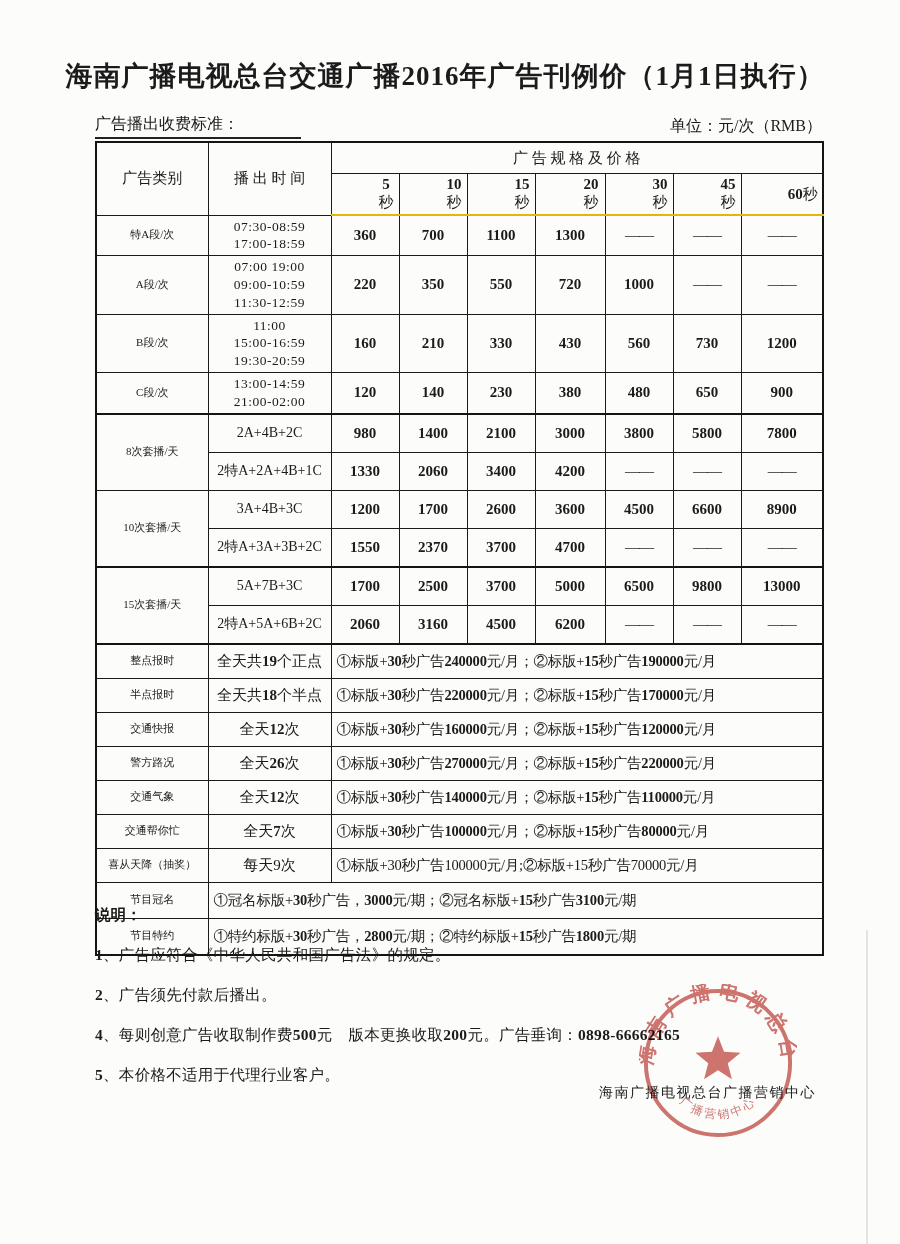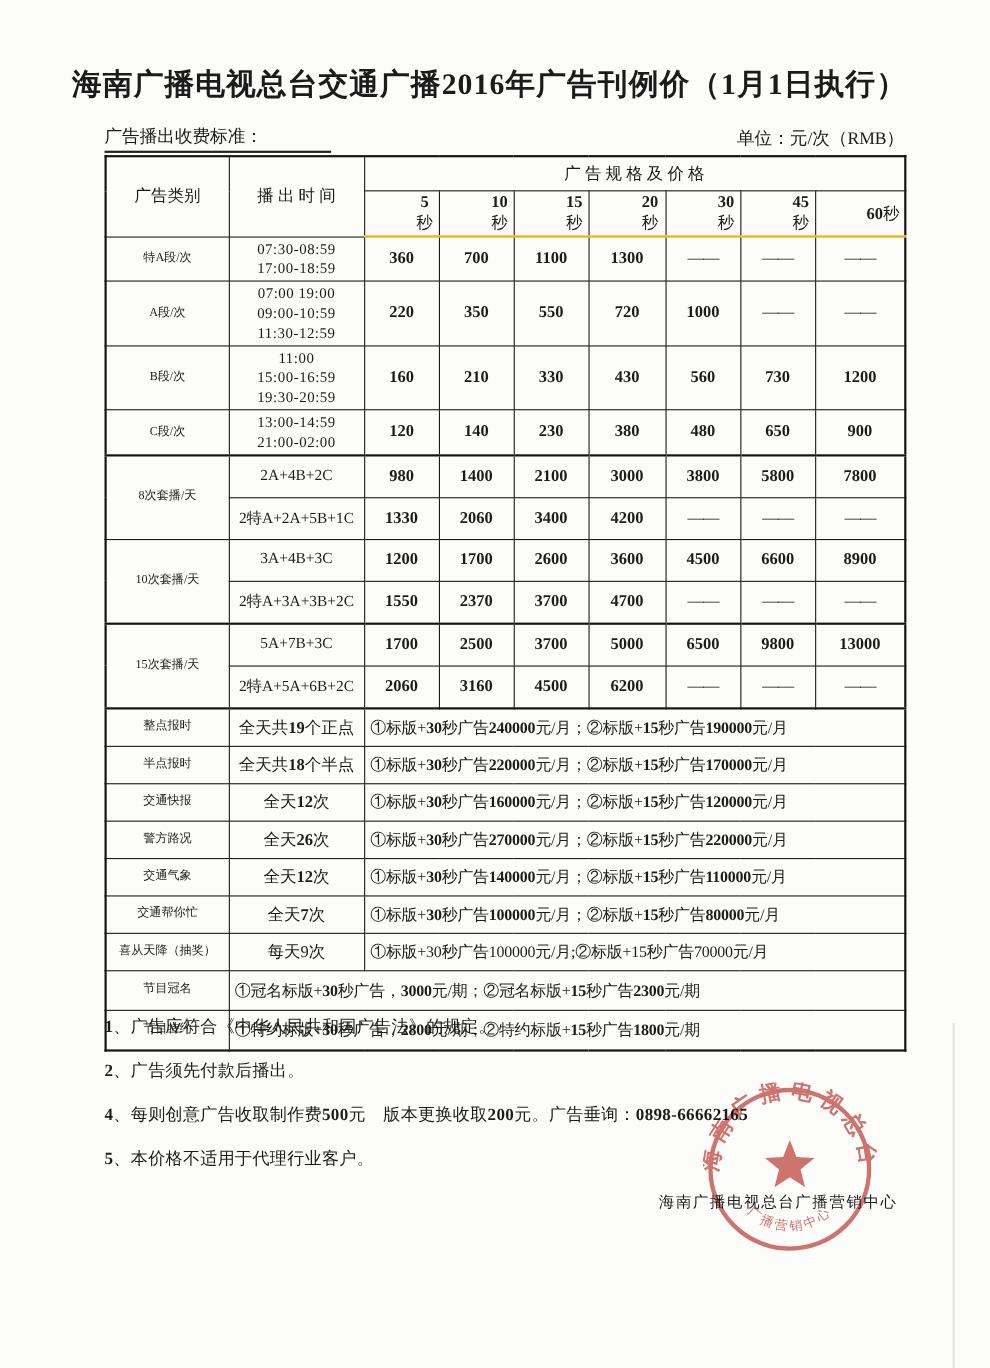--- a/index.html
+++ b/index.html
@@ -149,21 +149,21 @@
           <td class="pkg">2A+4B+2C</td>
           <td><b>980</b></td>
           <td><b>1400</b></td>
           <td><b>2100</b></td>
           <td><b>3000</b></td>
           <td><b>3800</b></td>
           <td><b>5800</b></td>
           <td><b>7800</b></td>
         </tr>
         <tr class="r-pkg">
-          <td class="pkg">2特A+2A+5B+1C</td>
+          <td class="pkg">2特A+2A+4B+1C</td>
           <td><b>1330</b></td>
           <td><b>2060</b></td>
           <td><b>3400</b></td>
           <td><b>4200</b></td>
           <td class="dash">——</td>
           <td class="dash">——</td>
           <td class="dash">——</td>
         </tr>
         <tr class="r-pkg">
           <td rowspan="2" class="cat">10次套播/天</td>
@@ -237,30 +237,31 @@
           <td>全天<b>7</b>次</td>
           <td colspan="7" class="content">①标版+<b>30</b>秒广告<b>100000</b>元/月；②标版+<b>15</b>秒广告<b>80000</b>元/月</td>
         </tr>
         <tr class="r-prog">
           <td class="cat">喜从天降（抽奖）</td>
           <td>每天9次</td>
           <td colspan="7" class="content">①标版+30秒广告100000元/月;②标版+15秒广告70000元/月</td>
         </tr>
         <tr class="r-name">
           <td class="cat">节目冠名</td>
-          <td colspan="8" class="content">①冠名标版+<b>30</b>秒广告，<b>3000</b>元/期；②冠名标版+<b>15</b>秒广告<b>2300</b>元/期</td>
+          <td colspan="8" class="content">①冠名标版+<b>30</b>秒广告，<b>3000</b>元/期；②冠名标版+<b>15</b>秒广告<b>3100</b>元/期</td>
         </tr>
         <tr class="r-name">
           <td class="cat">节目特约</td>
           <td colspan="8" class="content">①特约标版+<b>30</b>秒广告，<b>2800</b>元/期；②特约标版+<b>15</b>秒广告<b>1800</b>元/期</td>
         </tr>
       </tbody>
   </table>
 
   <div class="notes">
+    <div class="notes-heading">说明：</div>
     <div id="note-list">
         <div class="note-item"><b>1</b>、广告应符合《中华人民共和国广告法》的规定。</div>
         <div class="note-item"><b>2</b>、广告须先付款后播出。</div>
         <div class="note-item"><b>4</b>、每则创意广告收取制作费<b>500</b>元　版本更换收取<b>200</b>元。广告垂询：<b>0898-66662165</b></div>
         <div class="note-item"><b>5</b>、本价格不适用于代理行业客户。</div>
       </div>
   </div>
 
   <div class="footer">海南广播电视总台广播营销中心</div>
 

